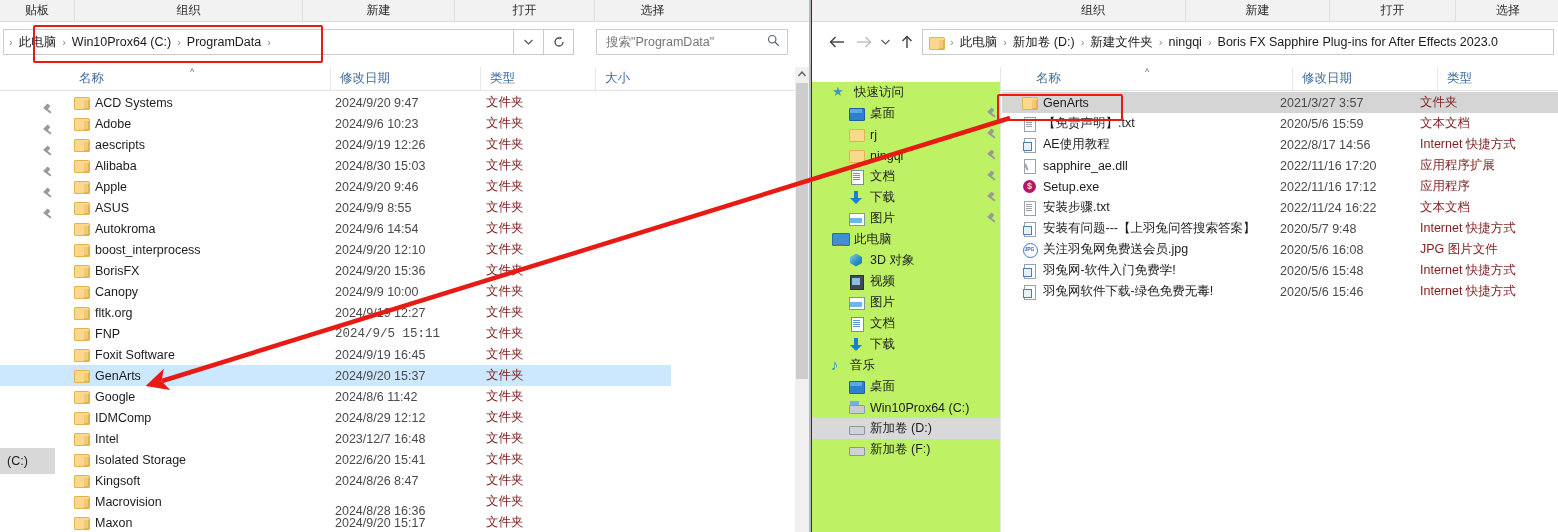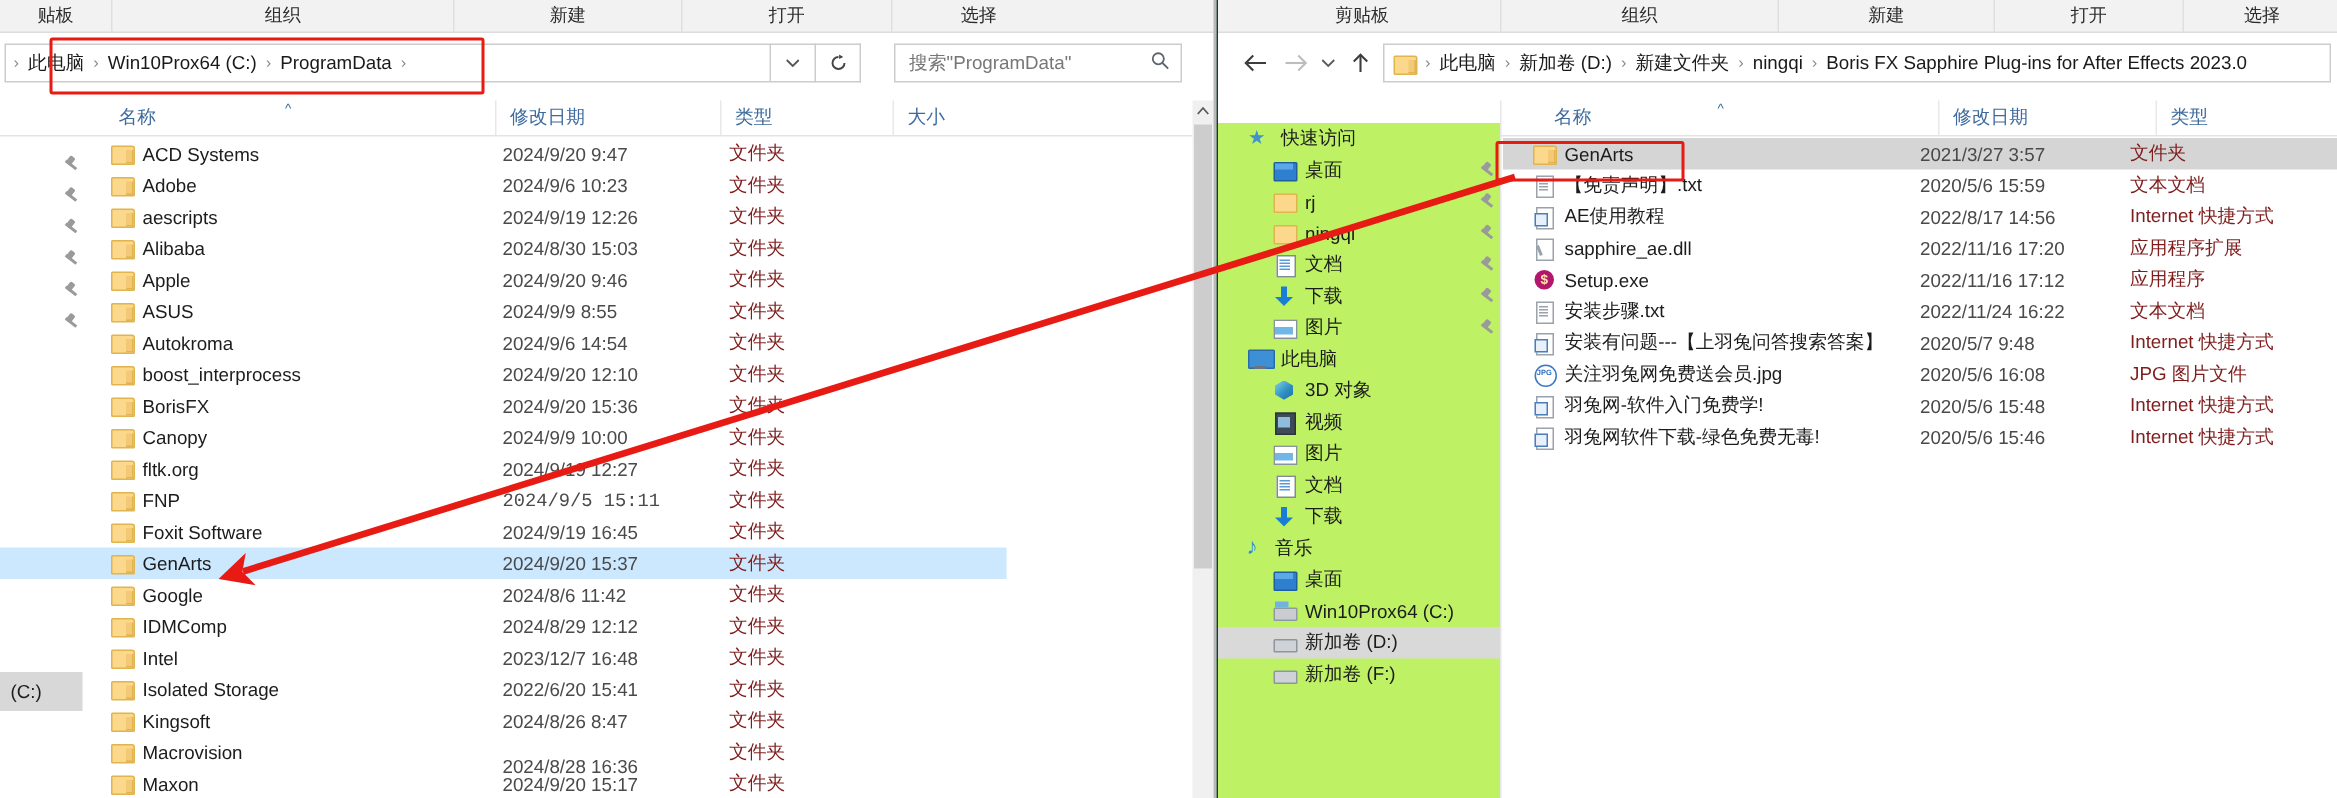--- a/index.html
+++ b/index.html
@@ -497,23 +497,20 @@
           <path d="M0.5 5 L4 1 L7.5 5" stroke="#5a5a5a" stroke-width="1.2" fill="none"></path>
         </svg>
     </div>
     <div class="thumb" style="top:16px; height:296px;"></div>
   </div>
 
   <div class="divider" style="left:809px; top:0; width:2px; height:532px;"></div>
   <div class="divider" style="left:811px; top:0; width:1px; height:532px; background:#1b3a2f;"></div>
 
   <div class="ribbon" style="left:812px; width:746px;" id="right-ribbon">
-      <div class="ribbon-tab" style="position: absolute; left: 4px; width: 185px;">
-        <span>剪贴板</span>
-      </div>
       <div class="ribbon-tab" style="position: absolute; left: 189px; width: 185px;">
         <span>组织</span>
       </div>
       <div class="ribbon-tab" style="position: absolute; left: 374px; width: 144px;">
         <span>新建</span>
       </div>
       <div class="ribbon-tab" style="position: absolute; left: 518px; width: 126px;">
         <span>打开</span>
       </div>
       <div class="ribbon-tab" style="position: absolute; left: 644px; width: 104px;">

